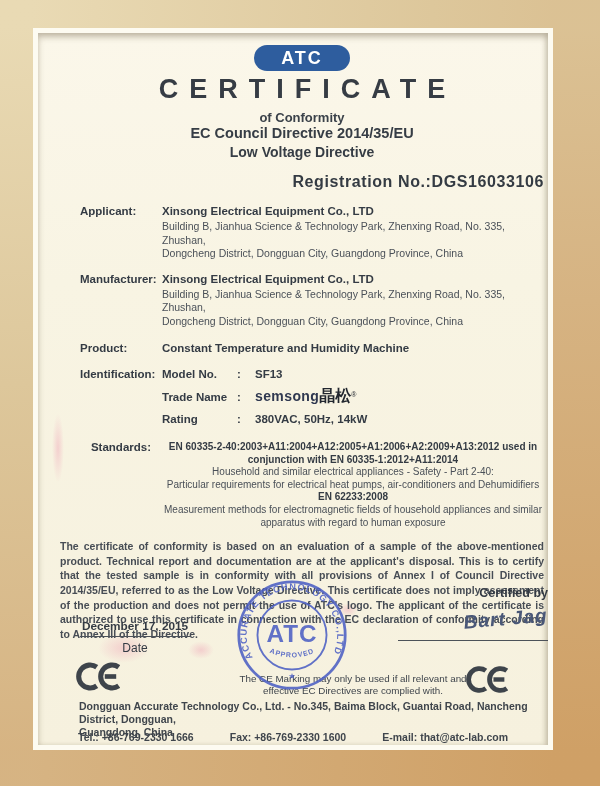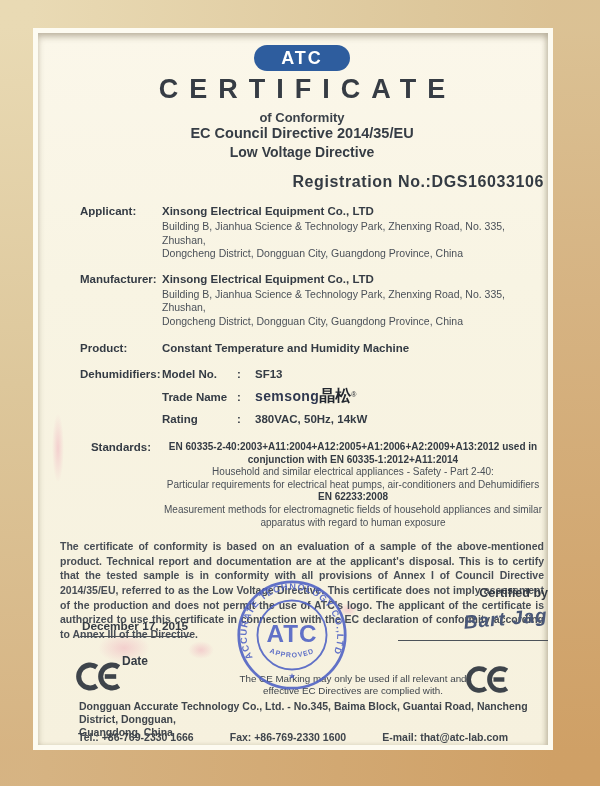--- a/index.html
+++ b/index.html
@@ -64,21 +64,21 @@
   .certified-label{font-weight:bold;font-size:12.5px;color:#343b44;}
   .signature{
     display:inline-block;margin-top:8px;height:30px;
     font-style:italic;font-weight:600;font-size:19px;letter-spacing:1px;color:#4a5878;
     transform:rotate(-5deg);
   }
   .sig-line{border-bottom:1.5px solid #4c5259;margin-top:2px;}
   .sign-left{position:absolute;top:586px;left:42px;width:110px;text-align:center;}
   .date-value{font-weight:bold;font-size:11.8px;color:#343b44;white-space:nowrap;}
   .date-line{border-bottom:1.5px solid #4c5259;margin-top:3px;}
-  .date-label{font-weight:bold;font-size:12px;color:#343b44;margin-top:17px;}
+  .date-label{font-weight:normal;font-size:12px;color:#343b44;margin-top:4px;}
   .stamp{position:absolute;top:546px;left:198px;width:112px;height:112px;opacity:.88;z-index:5;}
   .ce-left{position:absolute;top:627px;left:38px;}
   .ce-right{position:absolute;top:631px;left:428px;}
   .ce-note{position:absolute;top:640px;left:196px;width:238px;text-align:center;
     font-weight:normal;font-size:9.8px;line-height:11.8px;color:#3f454c;}
   .footer-address{position:absolute;top:667px;left:41px;right:14px;
     font-weight:bold;font-size:10.5px;line-height:12.8px;color:#3f454c;}
   .footer-contacts{position:absolute;top:698px;left:40px;right:40px;display:flex;
     justify-content:space-between;font-weight:bold;font-size:10.5px;color:#3f454c;}
 </style>
@@ -124,21 +124,21 @@
             </div>
           </div>
         </div>
 
         <div class="fieldrow">
           <div class="flabel">Product:</div>
           <div class="fname">Constant Temperature and Humidity Machine</div>
         </div>
 
         <div class="fieldrow">
-          <div class="flabel">Dehumidifiers:</div>
+          <div class="flabel">Identification:</div>
           <div>
             <div class="idrow">
               <span class="idname">Model No.</span>
               <span class="idcolon">:</span>
               <span class="idval">SF13</span>
             </div>
             <div class="idrow">
               <span class="idname">Trade Name</span>
               <span class="idcolon">:</span>
               <span>

